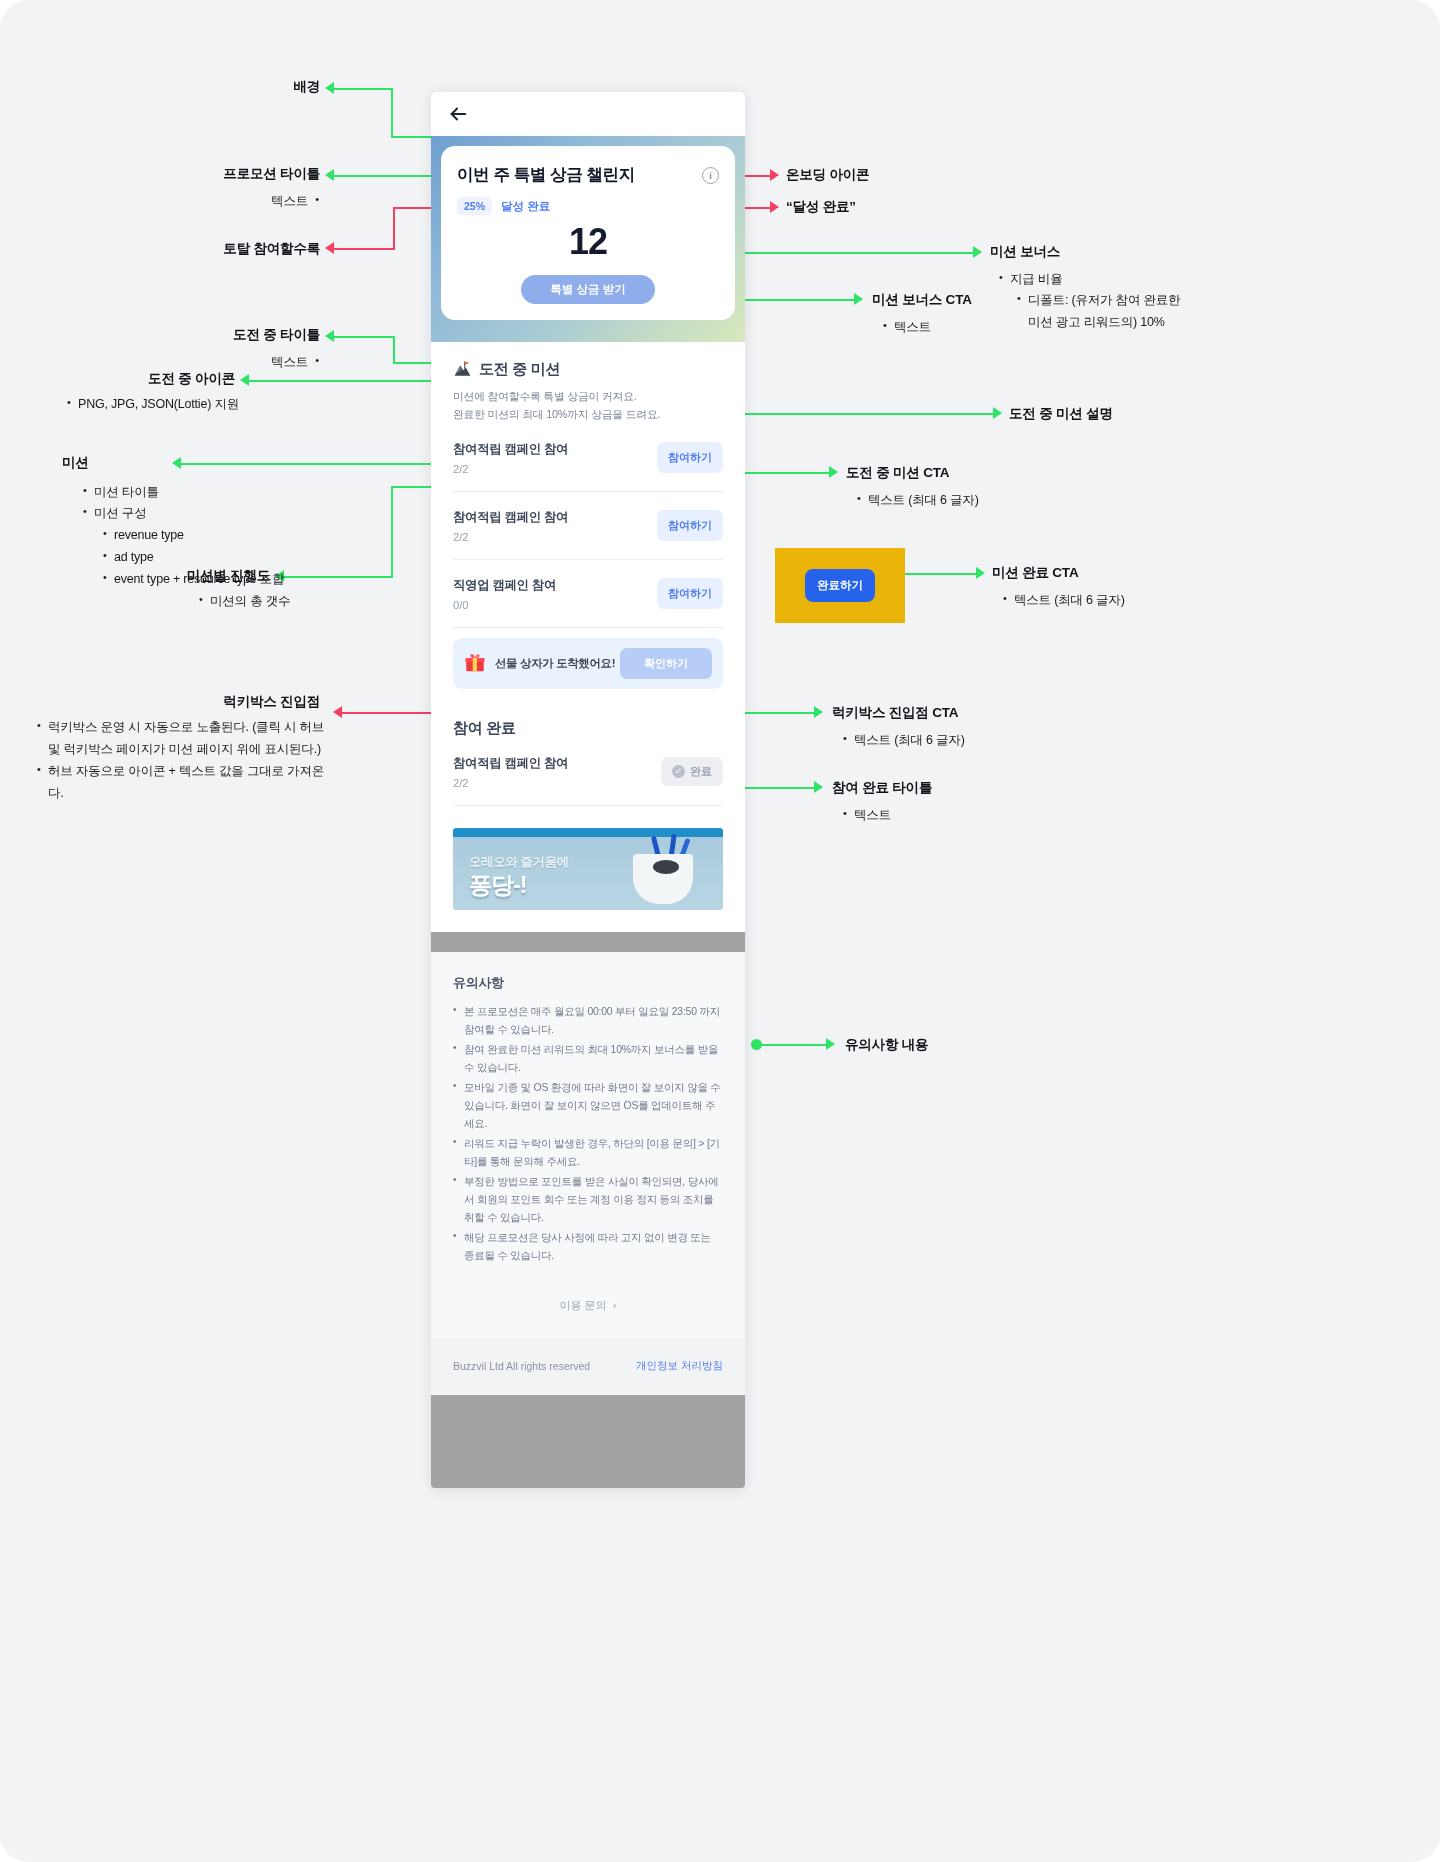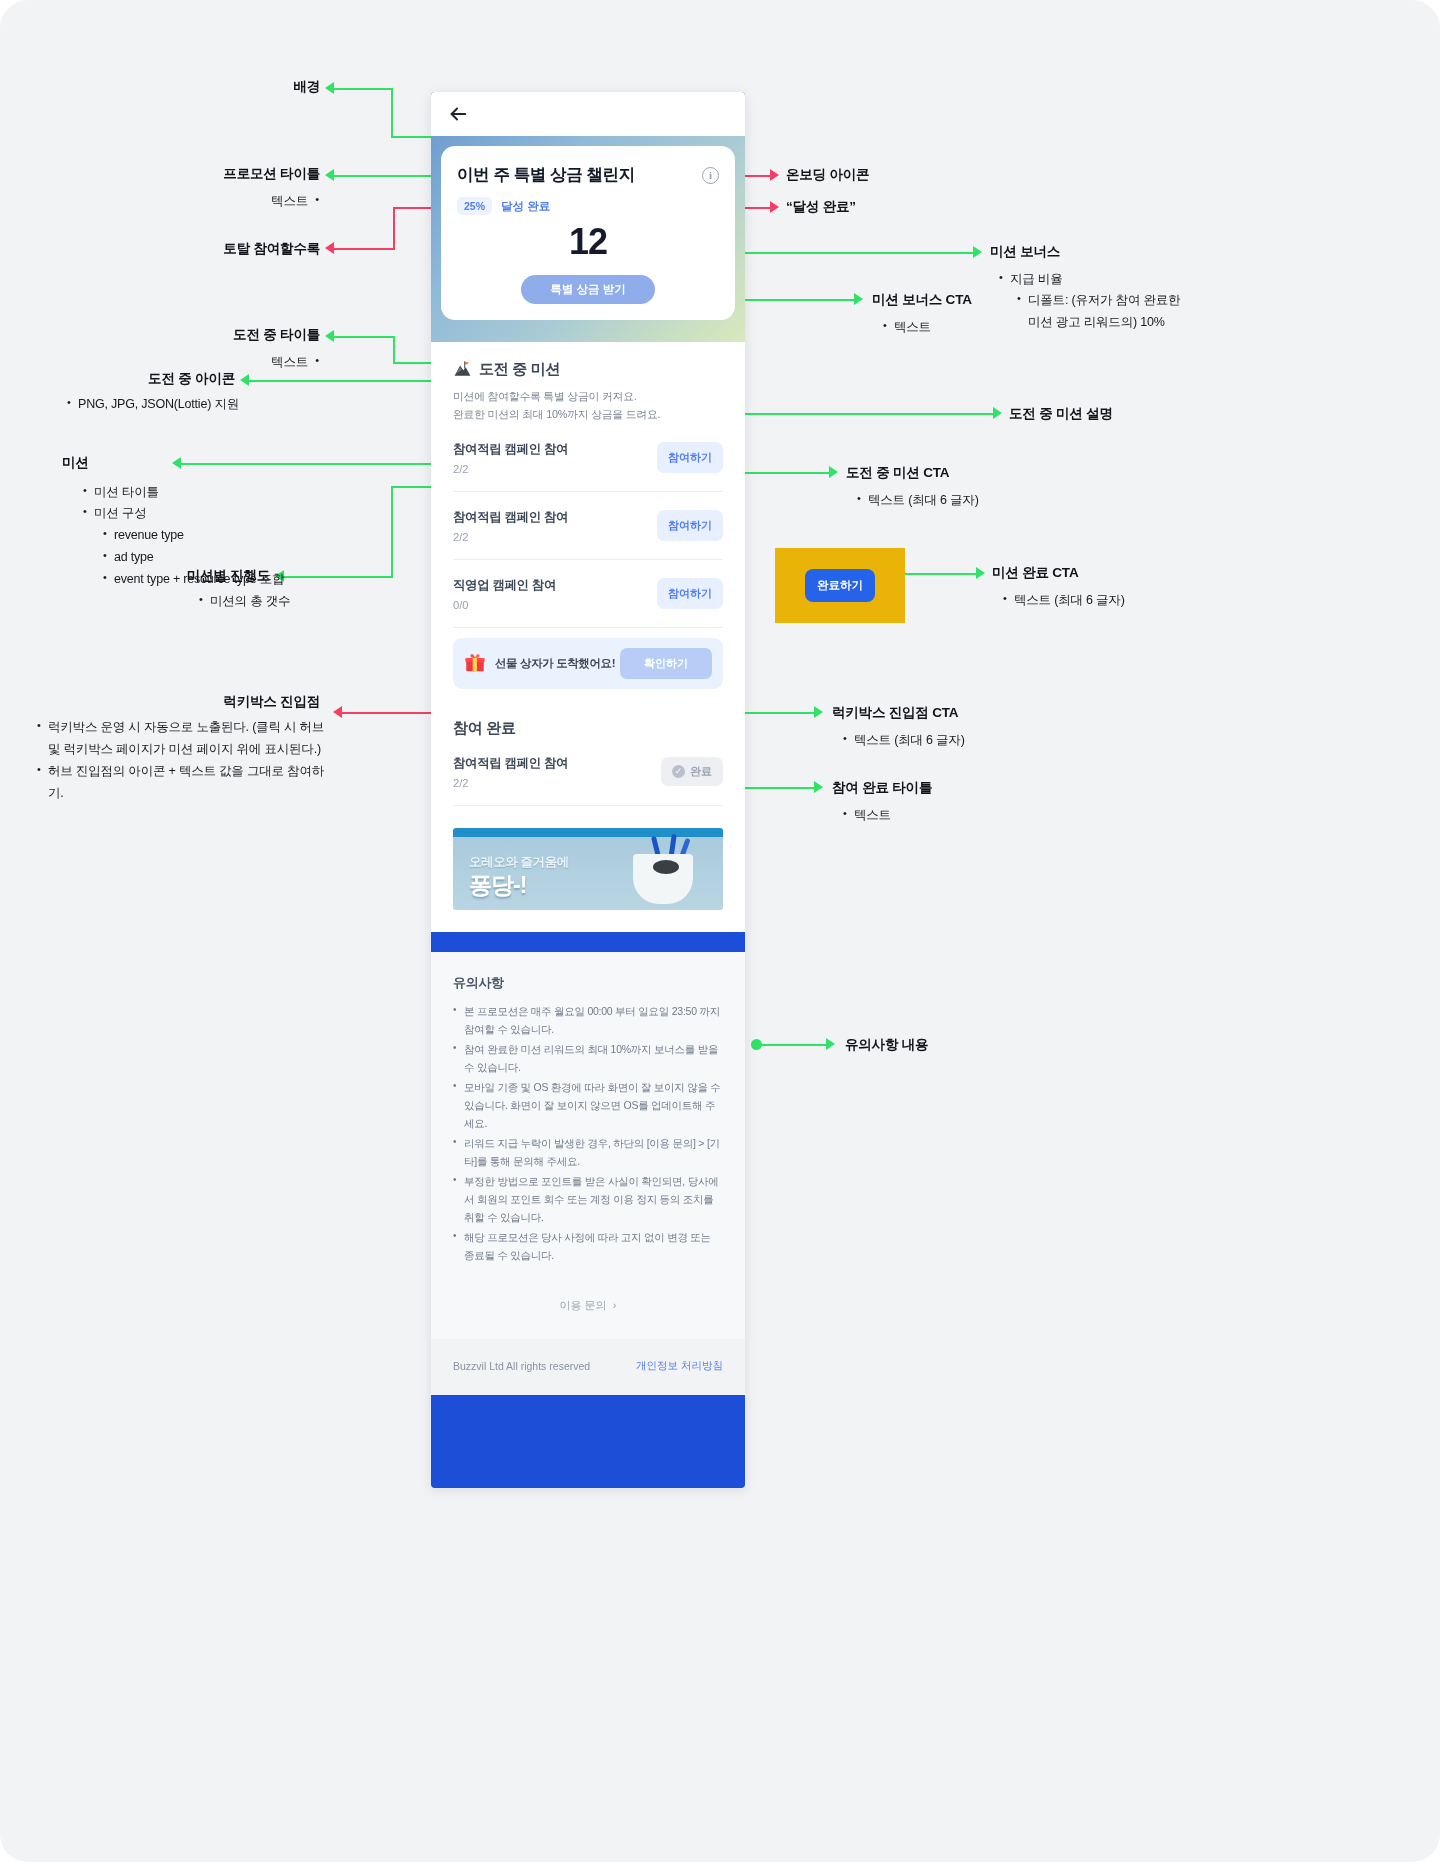--- a/index.html
+++ b/index.html
@@ -61,21 +61,21 @@
     border-top: 6px solid transparent; border-bottom: 6px solid transparent;
     border-left: 9px solid #2fe366;
   }
   .arrow.left.red { border-right-color: #f43f63; }
   .arrow.right.red { border-left-color: #f43f63; }
 
   
   #phone {
     position: absolute; left: 431px; top: 92px;
     width: 314px; height: 1396px;
-    background: #1d4ed8;
+    background: #a3a3a3;
     border-radius: 4px;
     overflow: hidden;
     box-shadow: 0 2px 14px rgba(16,24,40,.10);
   }
   .navbar { height: 44px; display: flex; align-items: center; padding: 0 16px; background: #fff; }
   .back { width: 22px; height: 22px; cursor: pointer; }
 
   .hero {
     background: linear-gradient(135deg, #6f9fd0 0%, #8fb9d8 30%, #a9cbd4 60%, #c9dfc3 85%, #d9e8bd 100%);
     padding: 10px 10px 22px 10px;
@@ -355,21 +355,21 @@
       <li>미션의 총 갯수</li>
     </ul>
   </div>
 
   <div class="anno leftal" style="left:110px; top:693px; width:210px;">
     <div class="h">럭키박스 진입점</div>
   </div>
   <div class="anno" style="left:36px; top:717px; width:292px;">
     <ul class="sub" style="text-align:center;">
       <li style="padding-left:12px; text-align:left;">럭키박스 운영 시 자동으로 노출된다. (클릭 시 허브 및 럭키박스 페이지가 미션 페이지 위에 표시된다.)</li>
-      <li style="padding-left:12px; text-align:left;">허브 진입점의 아이콘 + 텍스트 값을 그대로 참여하기.</li>
+      <li style="padding-left:12px; text-align:left;">허브 자동으로 아이콘 + 텍스트 값을 그대로 가져온다.</li>
     </ul>
   </div>
 
   <div class="anno right" style="left:786px; top:166px;">
     <div class="h">온보딩 아이콘</div>
   </div>
 
   <div class="anno right" style="left:786px; top:198px;">
     <div class="h">“달성 완료”</div>
   </div>

